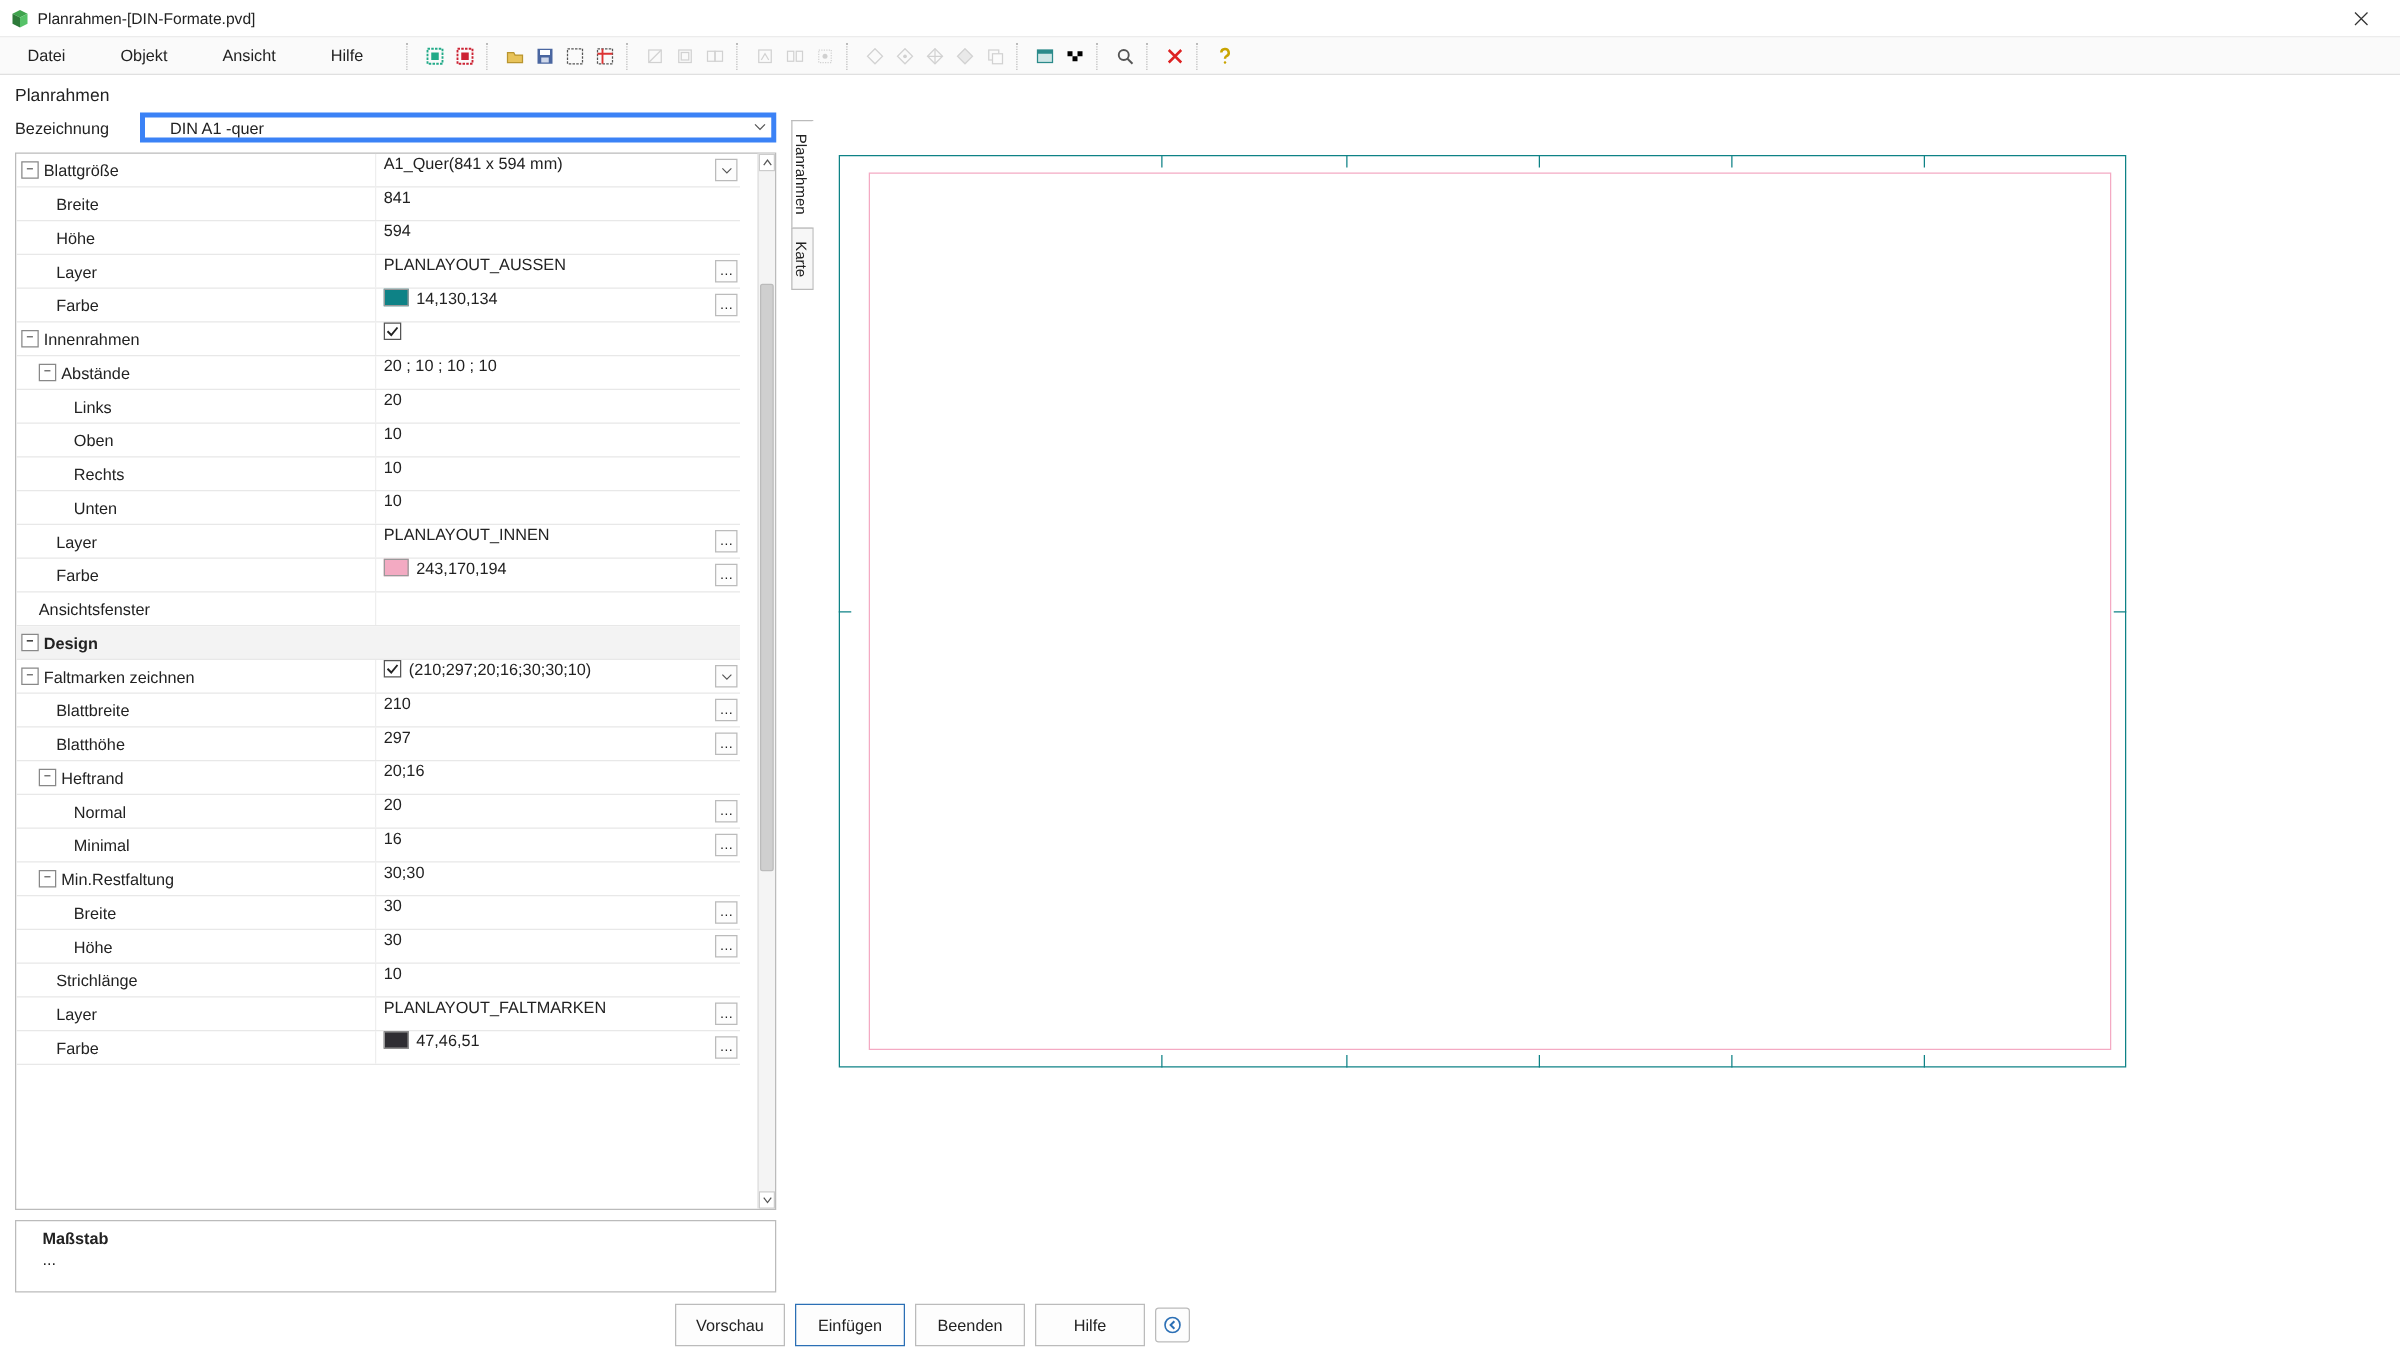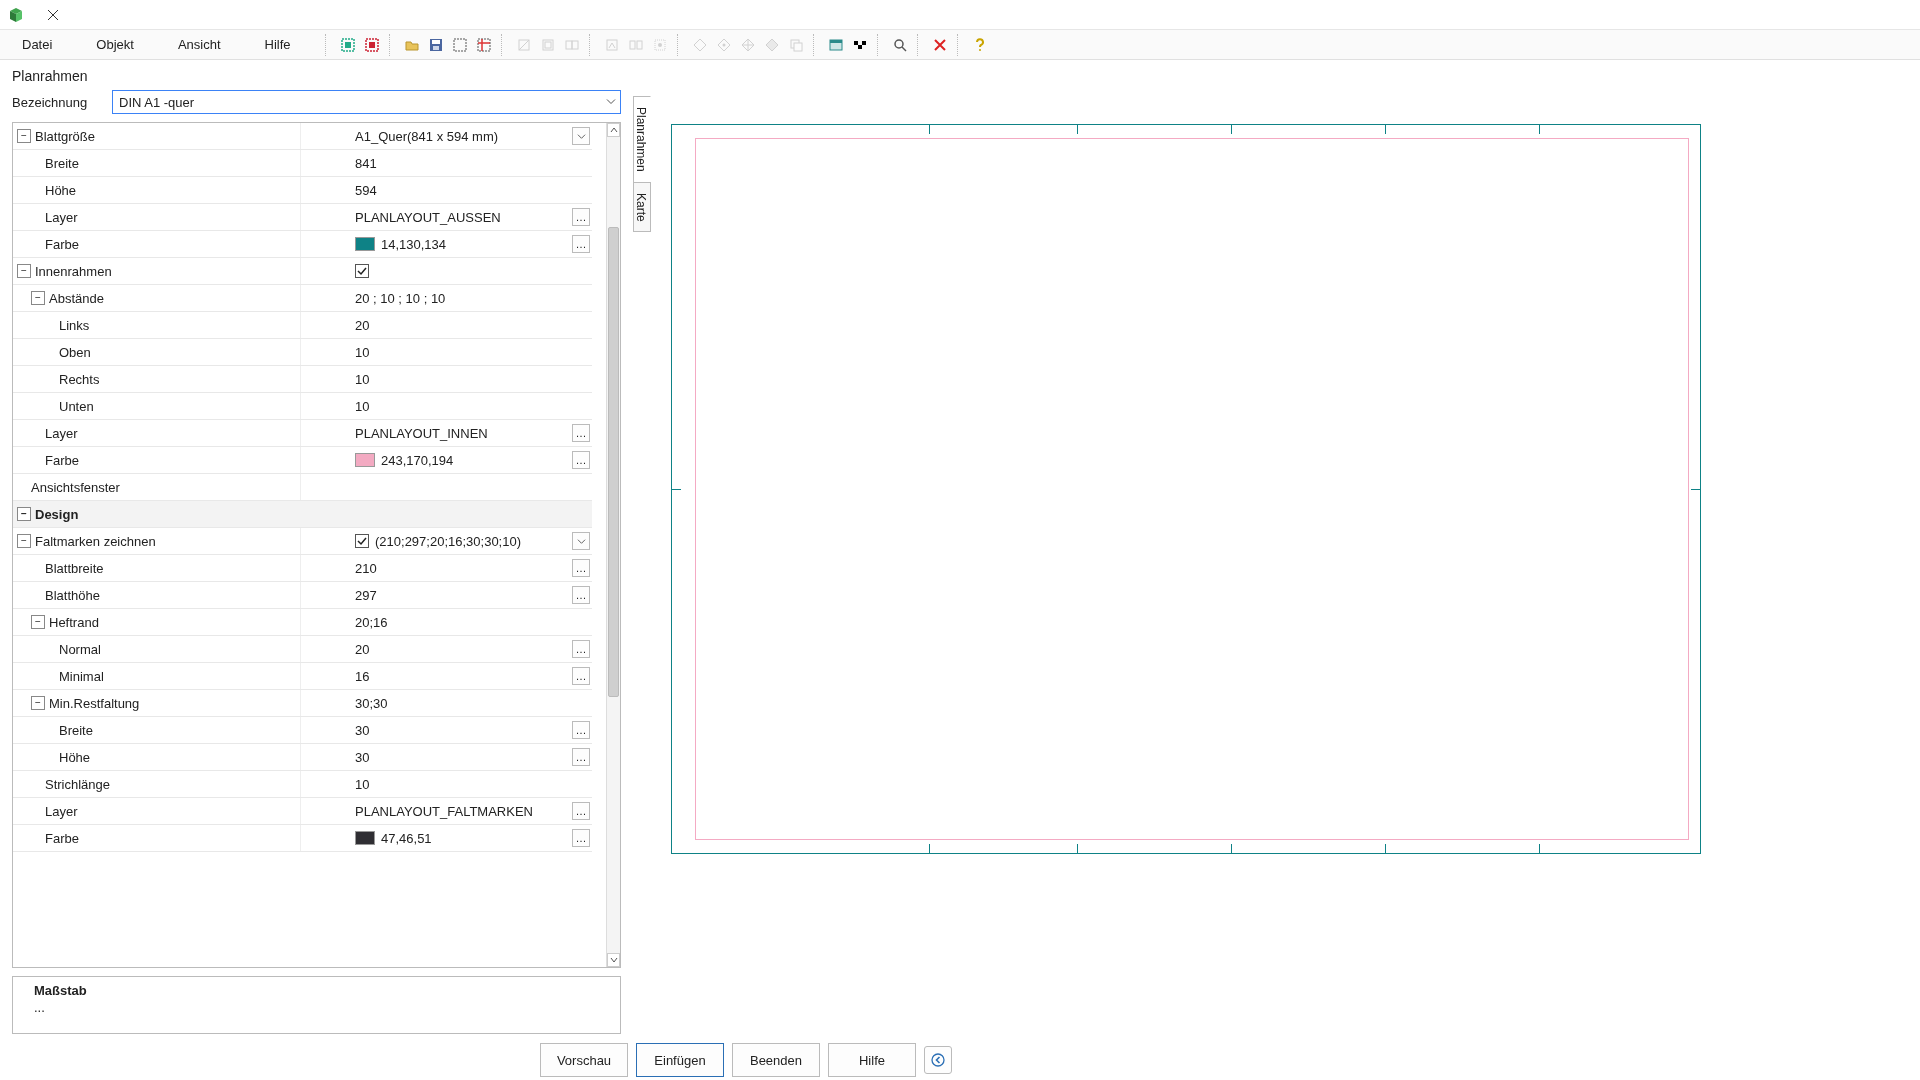--- a/index.html
+++ b/index.html
@@ -28,34 +28,34 @@
 .vtabs { width: 18px; display: flex; flex-direction: column; margin-top: 36px; }
 .vtab { writing-mode: vertical-rl; text-orientation: mixed; padding: 10px 2px; border: 1px solid #bbb; background: #f7f7f7; font-size: 12px; cursor: pointer; text-align: center; }
 .vtab.active { background: #fff; border-right: 1px solid #fff; }
 .vtab + .vtab { margin-top: -1px; }
 .right-pane { flex: 1; display: flex; flex-direction: column; padding: 0; }
 
 
 .panel-title { font-size: 14px; padding: 8px 12px 6px; }
 .bez-row { display: flex; align-items: center; padding: 0 12px 8px; gap: 20px; }
 .bez-row label { min-width: 80px; }
-.combo { flex: 1; height: 24px; border: 1px solid #3b82f6; background: #fff; display: flex; align-items: center; padding: 0 6px; position: relative; cursor: pointer; }
+.combo { flex: 1; height: 24px; border: 4px solid #3b82f6; background: #fff; display: flex; align-items: center; padding: 0 20px; position: relative; cursor: pointer; }
 .combo .caret { position: absolute; right: 4px; top: 50%; transform: translateY(-50%); }
 .caret svg { width: 10px; height: 10px; }
 
 
 .propgrid-wrap { flex: 1; margin: 0 12px; border: 1px solid #bbb; display: flex; min-height: 0; }
 .propgrid { flex: 1; overflow: hidden; position: relative; }
 .propgrid-rows { position: absolute; inset: 0 14px 0 0; overflow: hidden; }
 .pg-row { display: flex; align-items: center; height: 27px; border-bottom: 1px solid #e8e8e8; }
 .pg-row.header { font-weight: 700; background: #f3f3f3; }
 .pg-toggle { width: 14px; height: 14px; border: 1px solid #888; display: flex; align-items: center; justify-content: center; margin-right: 4px; font-size: 10px; line-height: 1; cursor: pointer; background:#fff; }
 .pg-ind { display:inline-block; }
 .pg-label { width: 288px; display: flex; align-items: center; padding-left: 4px; height:100%; border-right: 1px solid #eee;}
-.pg-value { flex: 1; display: flex; align-items: center; padding-left: 6px; gap: 6px; height:100%; position: relative; margin-left: 48px; }
+.pg-value { flex: 1; display: flex; padding-left: 6px; gap: 6px; height:100%; position: relative; }
 .pg-value .swatch { width: 20px; height: 14px; border: 1px solid #999; }
 .pg-elps { width: 18px; height: 18px; border: 1px solid #bbb; background: #fdfdfd; display:flex; align-items:center; justify-content:center; font-size:11px; cursor:pointer; position:absolute; right:2px; top:50%; transform:translateY(-50%); }
 .pg-dd { width: 18px; height: 18px; border: 1px solid #bbb; background: #fdfdfd; display:flex; align-items:center; justify-content:center; cursor:pointer; position:absolute; right:2px; top:50%; transform:translateY(-50%);}
 .pg-dd svg{width:9px;height:9px;}
 .pg-check { width:14px; height:14px; border:1px solid #555; display:flex; align-items:center; justify-content:center; }
 .pg-check svg{width:10px;height:10px;}
 
 
 .vscroll { width:14px; border-left:1px solid #ddd; display:flex; flex-direction:column; background:#f4f4f4;}
 .vscroll .arrow{height:14px; display:flex; align-items:center; justify-content:center; border:1px solid #ccc; background:#fff; cursor:pointer;}
@@ -85,20 +85,21 @@
 <body>
 
 <div class="titlebar">
   <span class="app-icon">
     <svg viewBox="0 0 16 16">
         <polygon points="2,4 8,1 14,4 8,7" fill="#3fa34d"></polygon>
         <polygon points="2,4 8,7 8,15 2,12" fill="#2d7a39"></polygon>
         <polygon points="14,4 8,7 8,15 14,12" fill="#56c268"></polygon>
       </svg>
   </span>
+  <span class="title">Planrahmen-[DIN-Formate.pvd]</span>
   <div class="win-btn">
     <svg viewBox="0 0 12 12">
         <path d="M1 1 L11 11 M11 1 L1 11"></path>
       </svg>
   </div>
 </div>
 
 <div class="menubar">
   <div class="menu-item">Datei</div>
   <div class="menu-item">Objekt</div>

